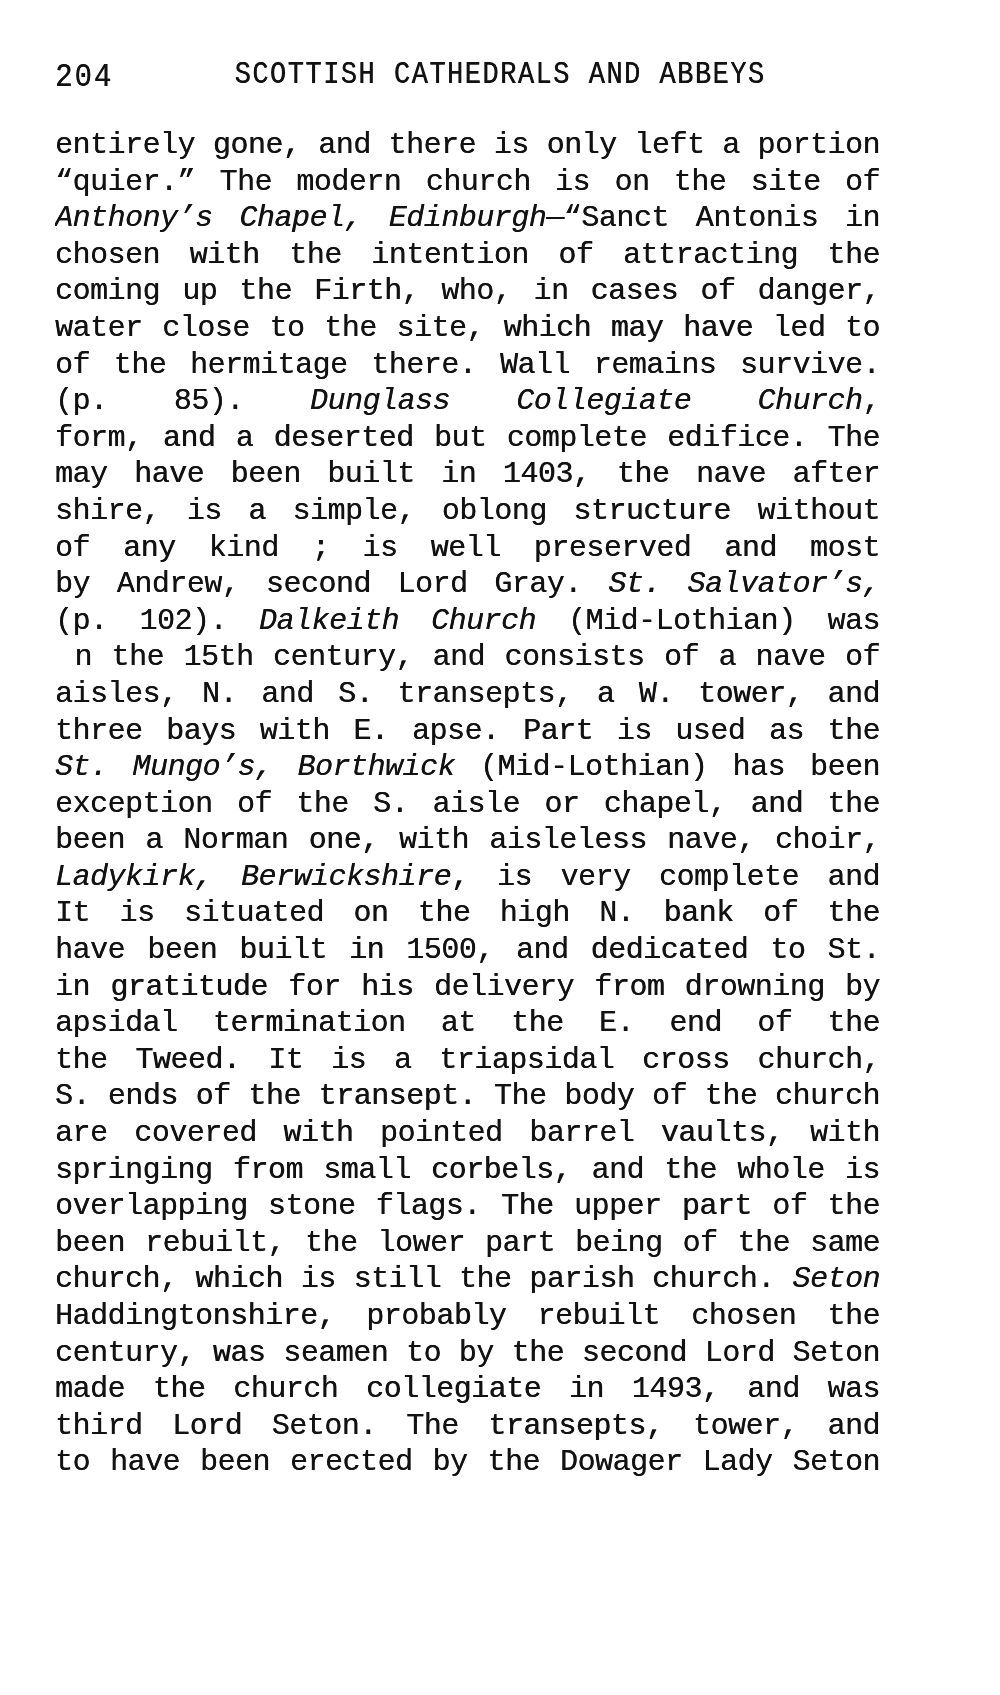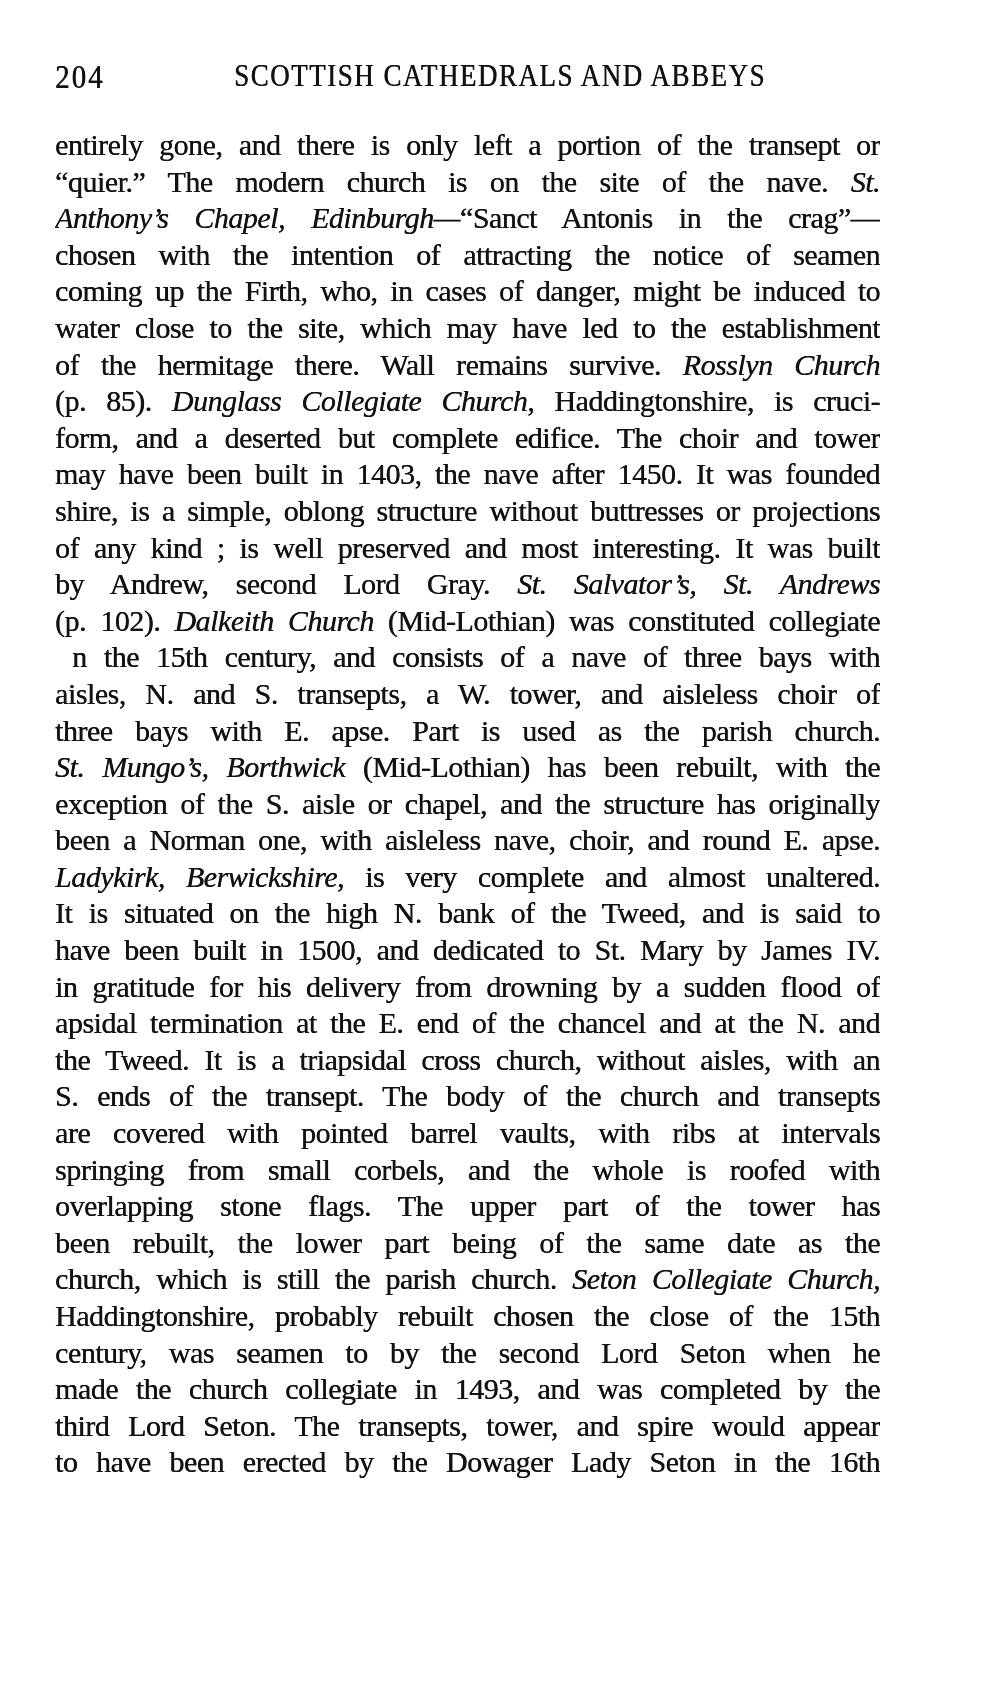--- a/index.html
+++ b/index.html
@@ -2,21 +2,21 @@
 <html style="--paper: #ffffff; --ink: #121212;"><head>
 <meta charset="utf-8">
 <style>
   html, body { margin: 0; padding: 0; background: #ffffff; }
   .page {
     position: relative;
     width: 1000px;
     height: 1481px;
     background: var(--paper, #ffffff);
     color: var(--ink, #121212);
-    font-family: Liberation Serif, serif;
+    font-family: Liberation Mono, monospace;
     overflow: hidden;
   }
   .page-number {
     position: absolute;
     left: 55px;
     top: 58px;
     font-size: 29px;
     letter-spacing: 2px;
     transform: scaleY(1.15);
     transform-origin: top left;

